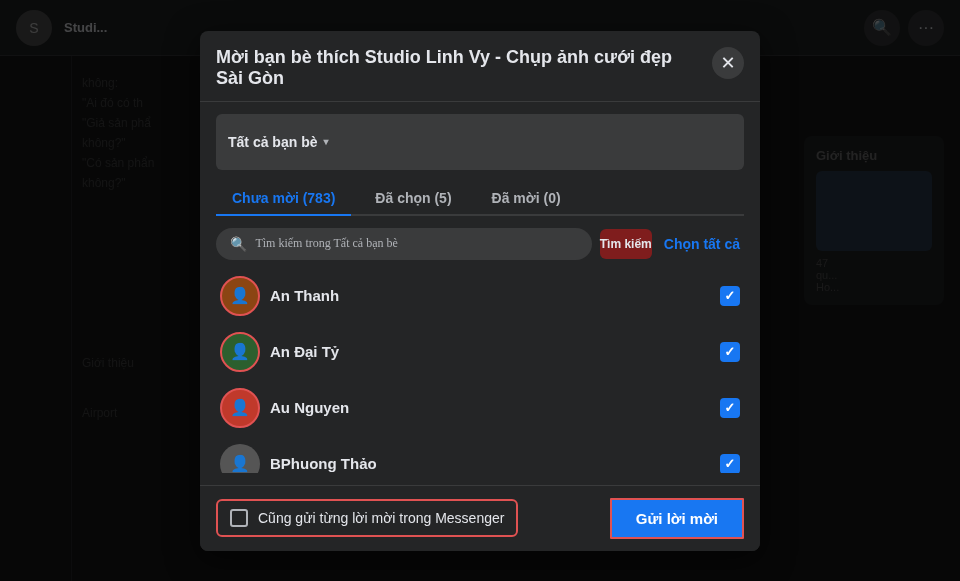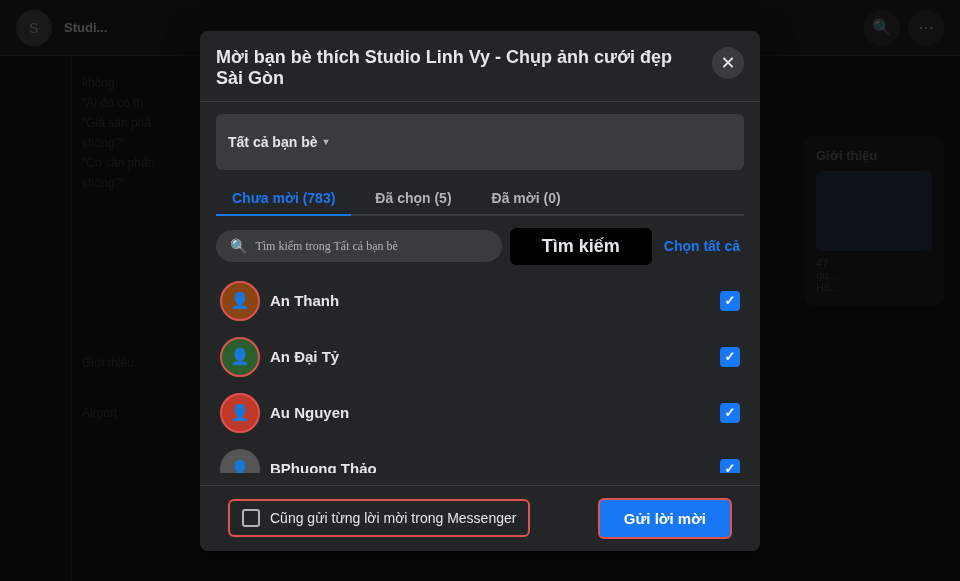--- a/index.html
+++ b/index.html
@@ -156,27 +156,27 @@
       outline: none;
       color: #fde047;
       font-size: 12px;
       flex: 1;
       font-family: Liberation Serif, serif;
     }
 
     .search-input::placeholder { color: #b0b3b8; }
 
     .search-btn {
-      background: #000000;
+      background: #7f1d1d;
       border: none;
       border-radius: 6px;
       color: #e4e6eb;
-      font-size: 18px;
+      font-size: 12px;
       font-weight: 600;
-      padding: 8px 32px;
+      padding: 8px 0;
       cursor: pointer;
       white-space: nowrap;
     }
 
     .select-all-btn {
       background: transparent;
       border: none;
       color: #1877f2;
       font-size: 14px;
       font-weight: 600;
@@ -257,21 +257,21 @@
       color: #fff;
       font-size: 13px;
       font-weight: bold;
     }
 
     
     .modal-footer {
       display: flex;
       align-items: center;
       justify-content: space-between;
-      padding: 12px 28px;
+      padding: 12px 16px;
       border-top: 1px solid #3a3b3c;
       background: #242526;
     }
 
     .messenger-checkbox-wrap {
       display: flex;
       align-items: center;
       gap: 10px;
       border: 2px solid #e05252;
       border-radius: 6px;
@@ -289,21 +289,21 @@
     }
 
     .messenger-label {
       font-size: 14px;
       color: #e4e6eb;
     }
 
     .send-btn {
       background: #1877f2;
       border: none;
-      border-radius: 6px;
+      border-radius: 1px;
       color: #fff;
       font-size: 15px;
       font-weight: 700;
       padding: 10px 24px;
       cursor: pointer;
       border: 2px solid #e05252;
     }
 
     
     .page-top-bar {

